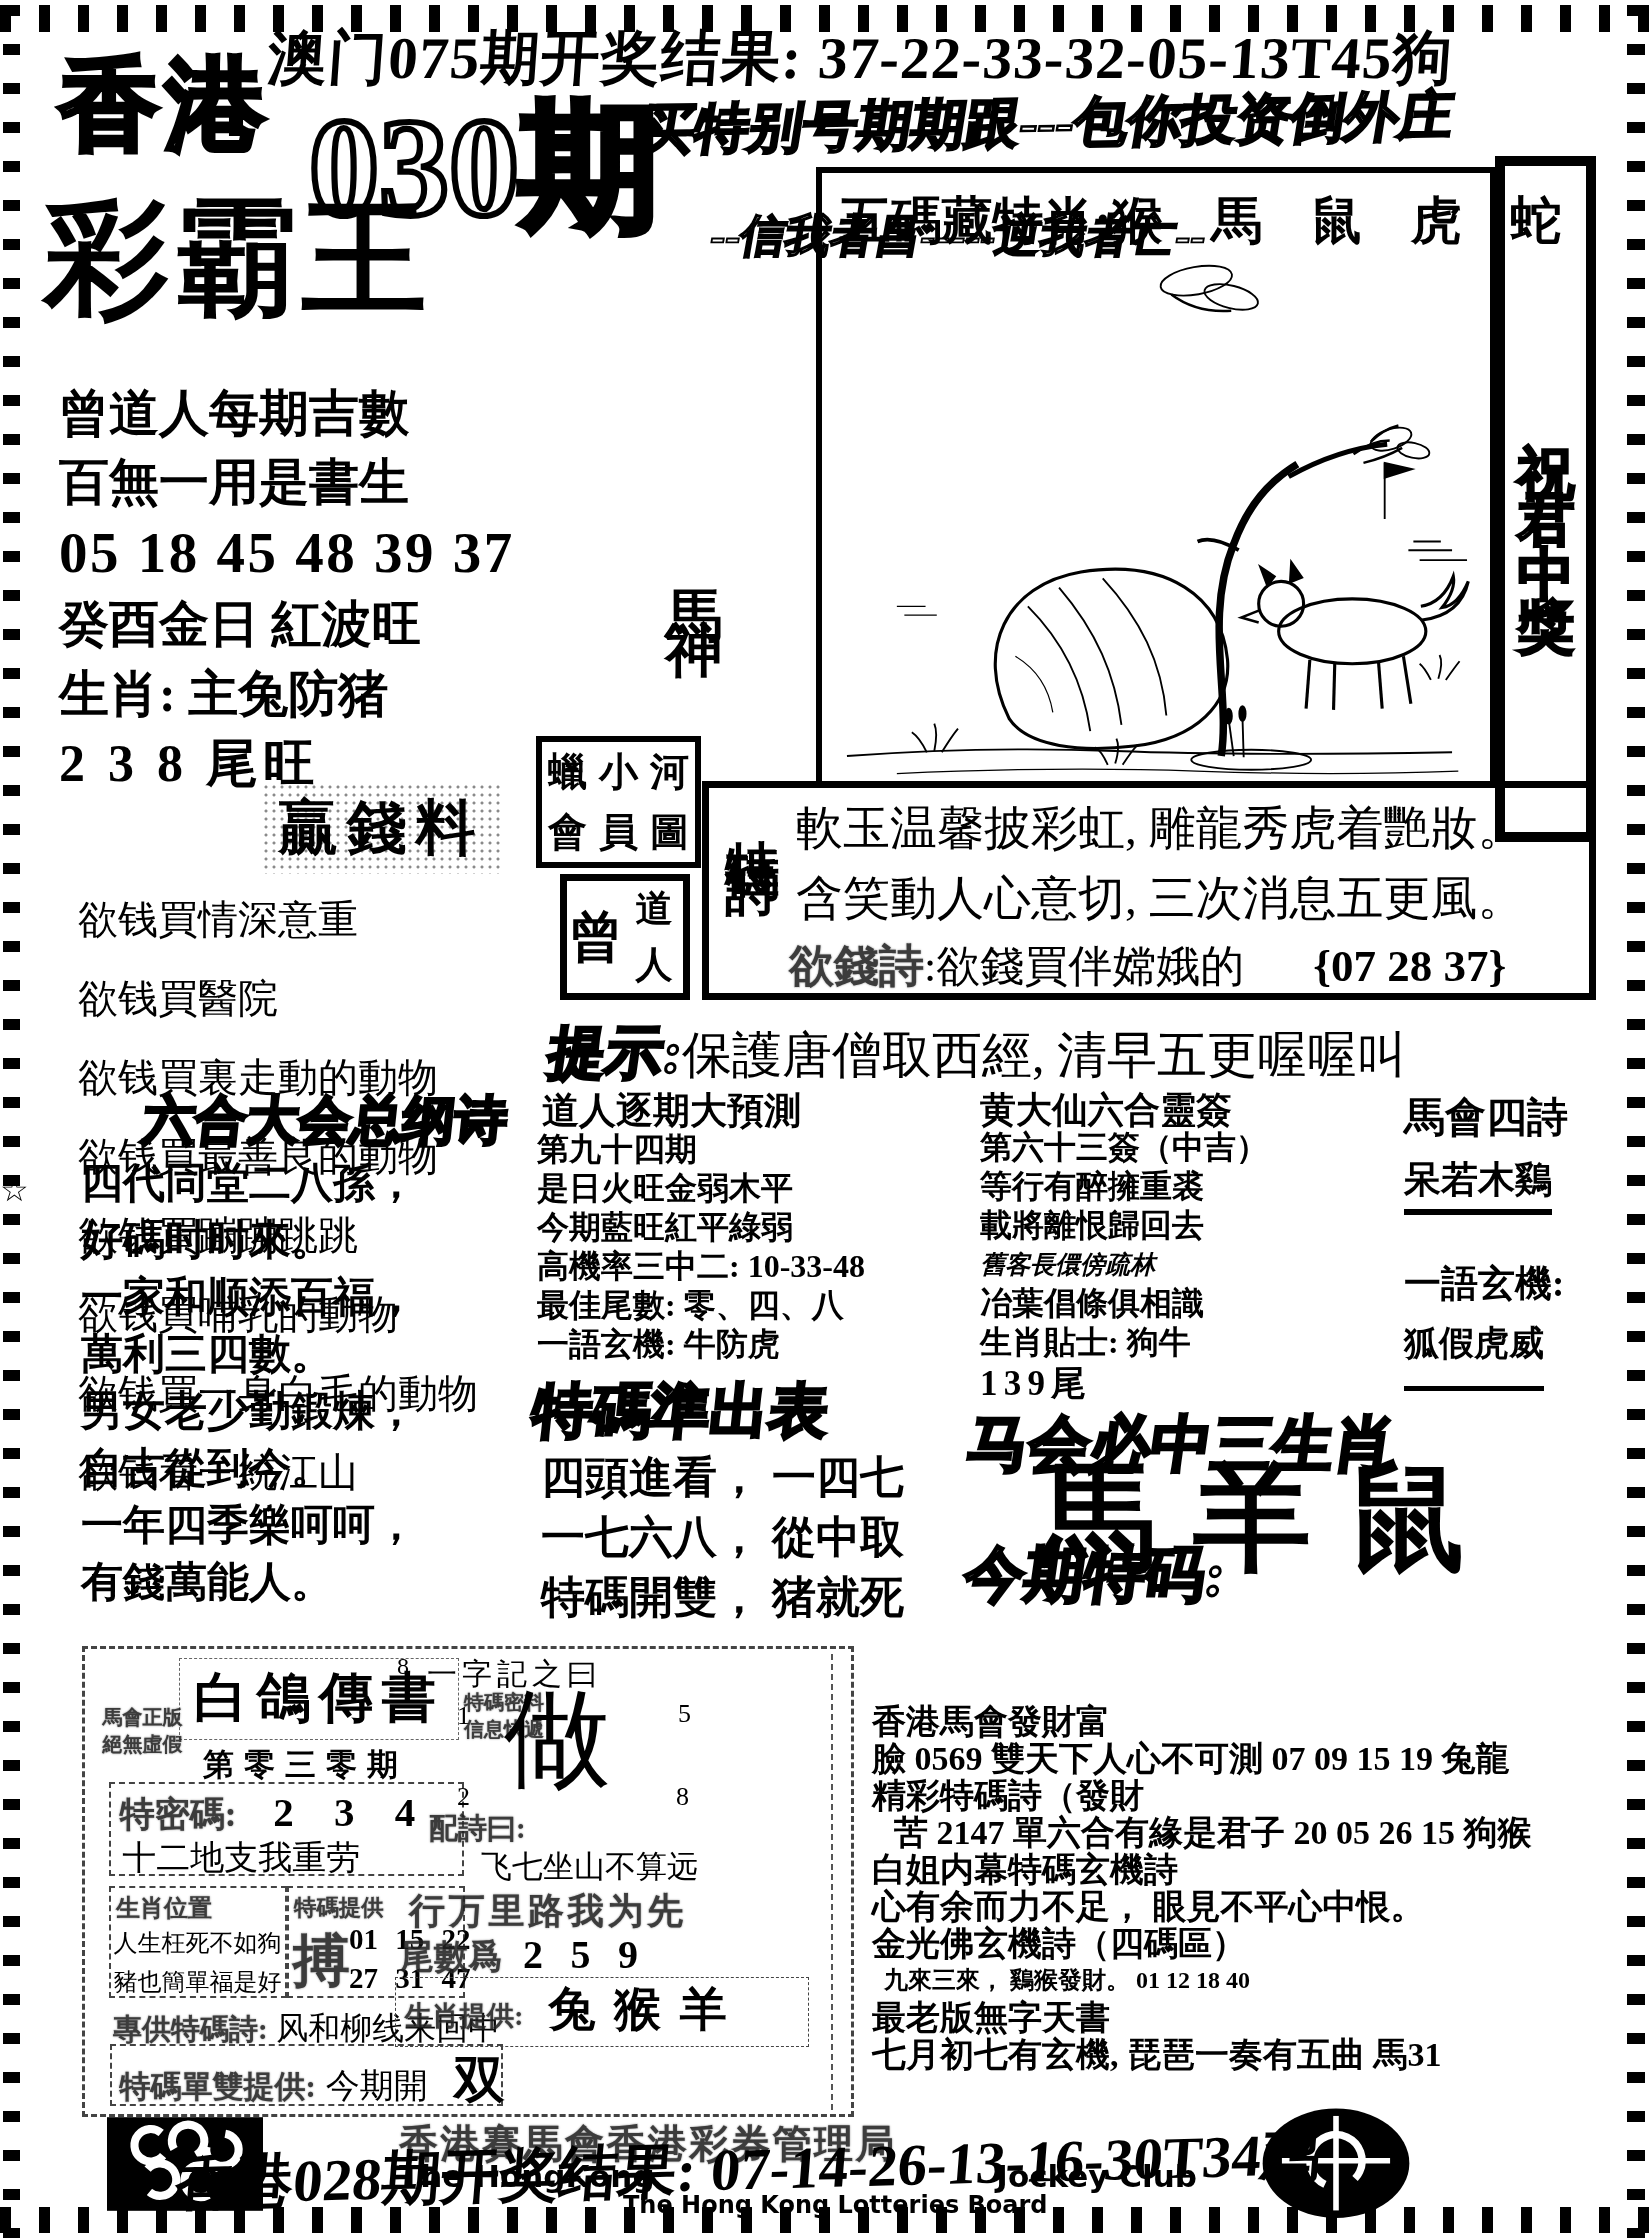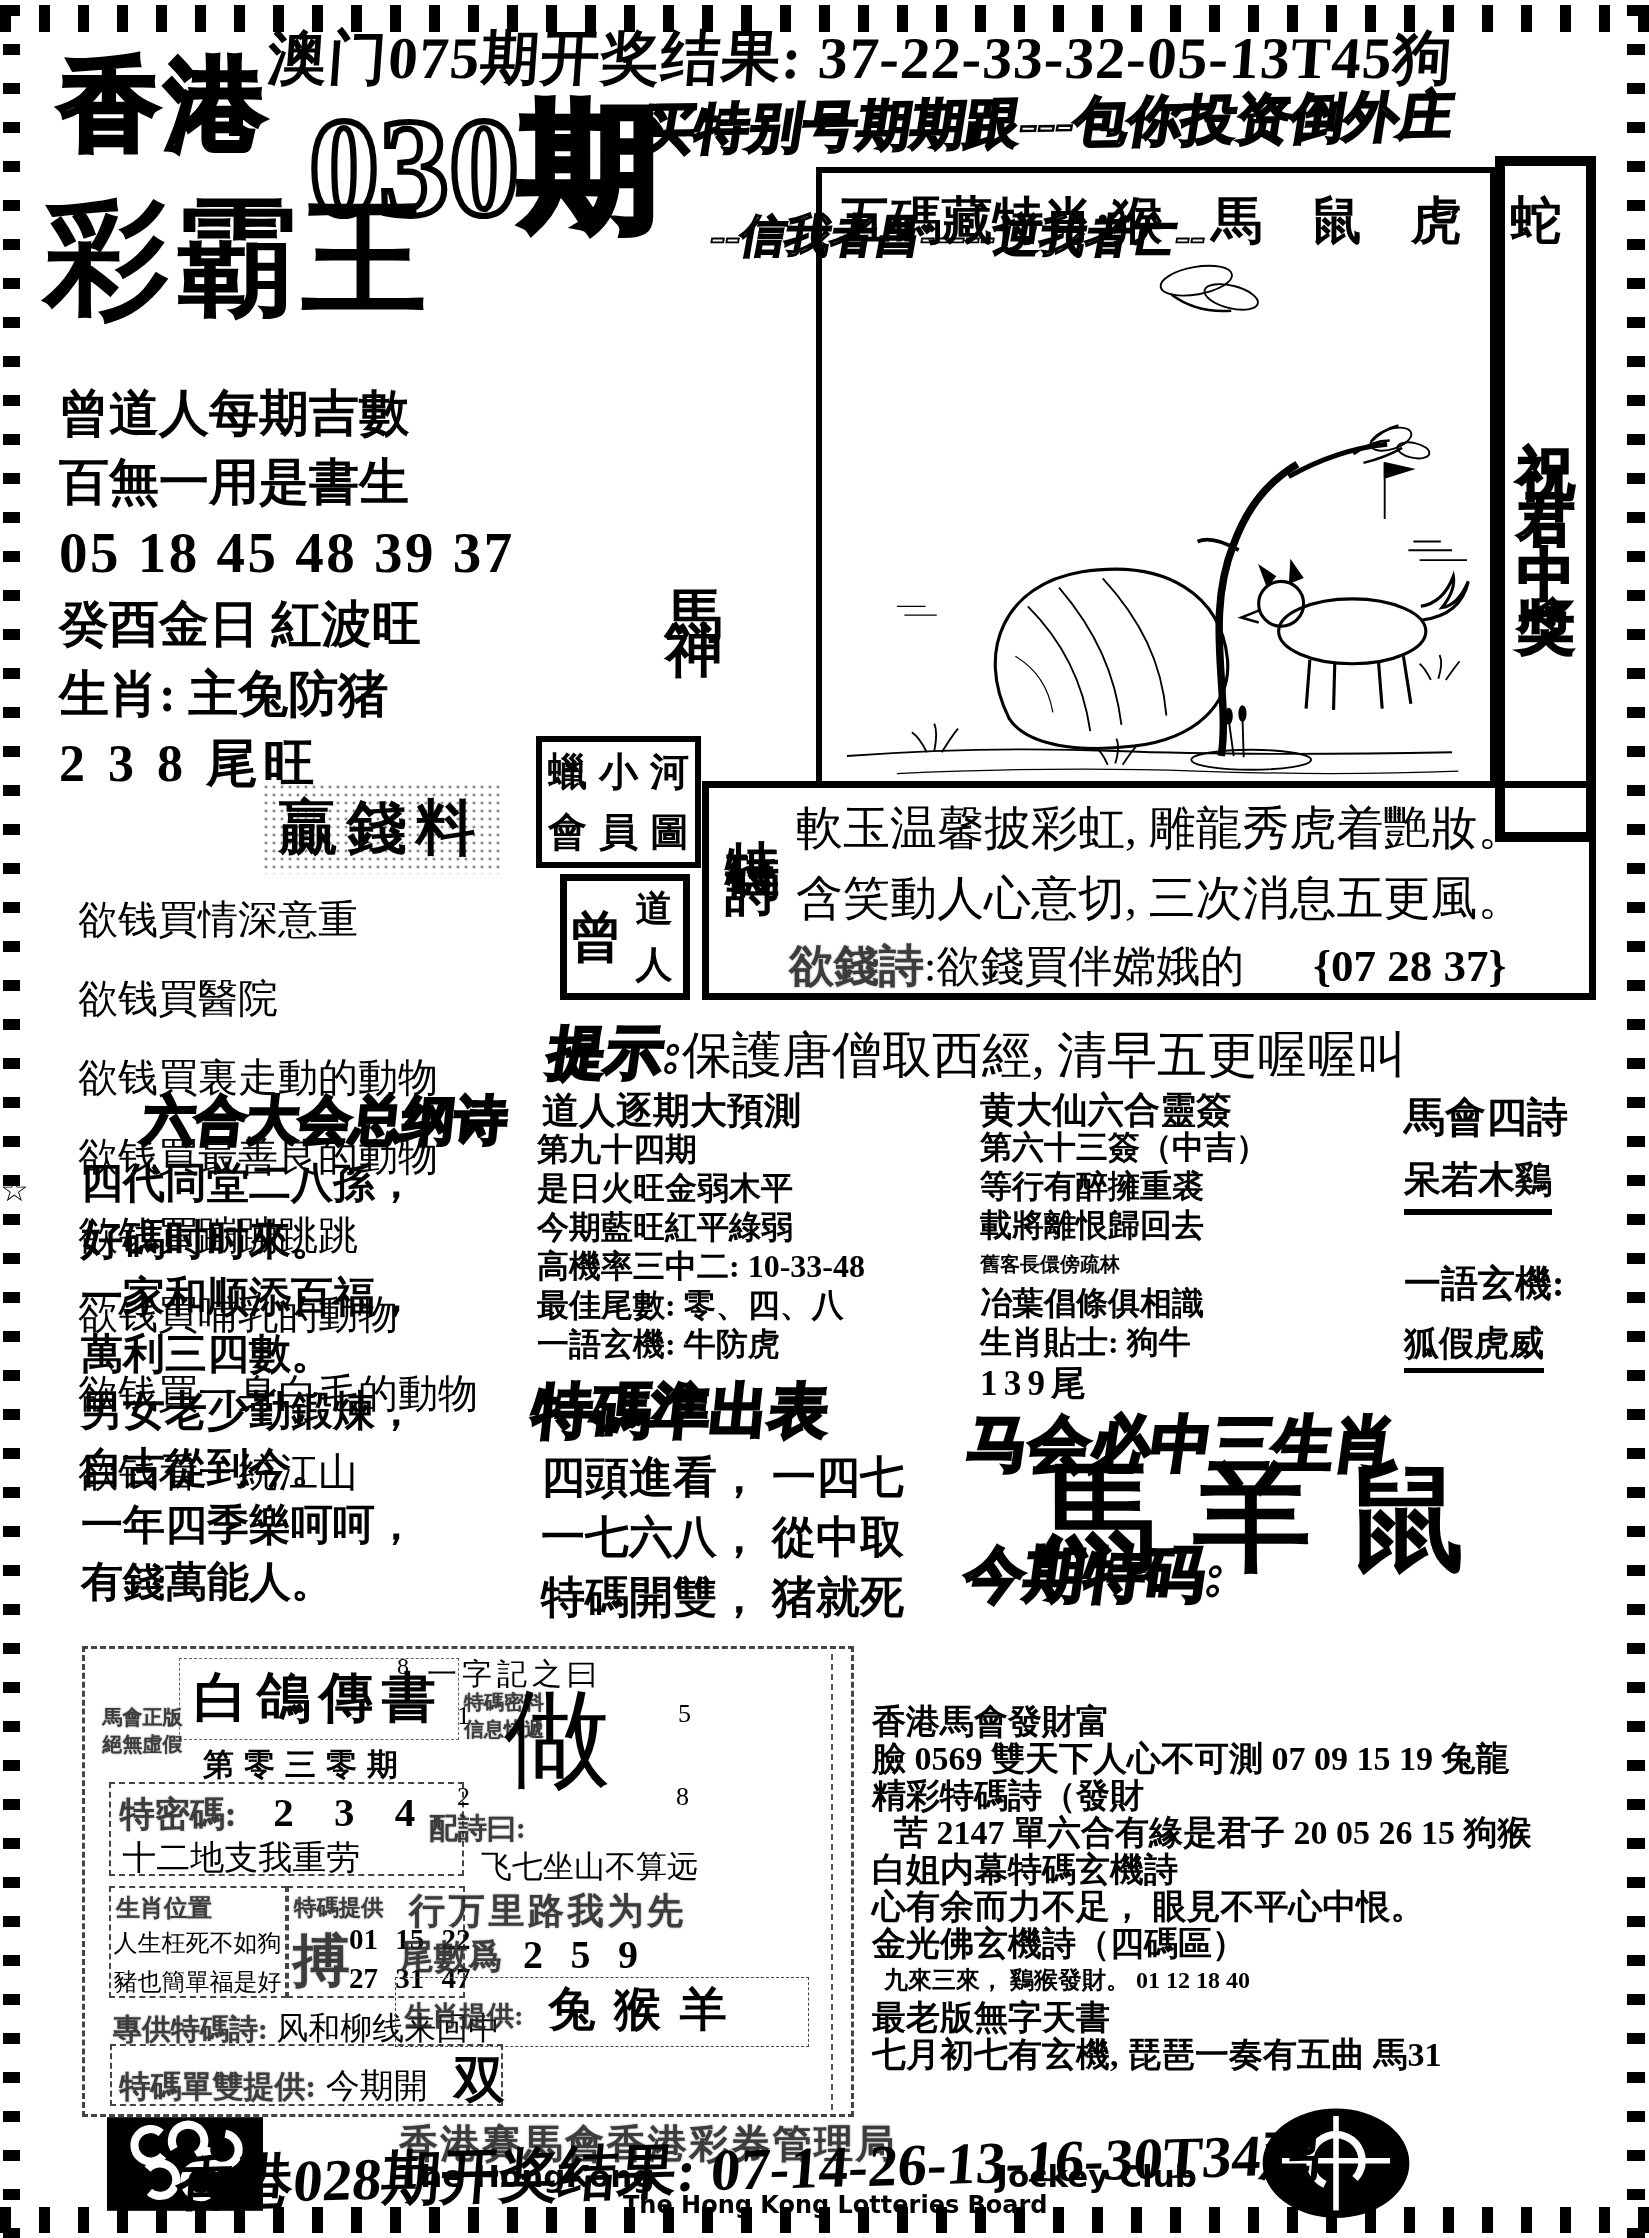--- a/index.html
+++ b/index.html
@@ -178,31 +178,31 @@
     <div class="b" style="font-size:44px;line-height:60px;">四頭進看， 一四七</div>
     <div class="b" style="font-size:44px;line-height:60px;">一七六八， 從中取</div>
     <div class="b" style="font-size:44px;line-height:60px;">特碼開雙， 猪就死</div>
   </div>
 
   <div class="abs b" style="left:980px;top:1086px;font-size:36px;">黄大仙六合靈簽</div>
   <div class="abs" style="left:980px;top:1128px;">
     <div class="b" style="font-size:32px;line-height:39px;">第六十三簽（中吉）</div>
     <div class="b" style="font-size:32px;line-height:39px;">等行有醉擁重裘</div>
     <div class="b" style="font-size:32px;line-height:39px;">載將離恨歸回去</div>
-    <div class="b" style="font-size:20px;line-height:39px;">舊客長儇傍疏林</div>
+    <div class="b" style="font-size:25px;line-height:39px;font-style:italic;">舊客長儇傍疏林</div>
     <div class="b" style="font-size:32px;line-height:39px;">冶葉倡條俱相識</div>
     <div class="b" style="font-size:32px;line-height:39px;">生肖貼士: 狗牛</div>
     <div class="b" style="font-size:35px;line-height:44px;letter-spacing:6.2px;">139尾</div>
   </div>
 
   <div class="abs" style="left:1404px;top:1090px;width:206px;">
     <div class="blk" style="font-size:41px;margin-bottom:10px;">馬會四詩</div>
     <div class="b uline" style="font-size:37px;display:inline-block;">呆若木鷄</div>
     <div class="blk" style="font-size:37px;margin-top:44px;">一語玄機:</div>
-    <div class="b" style="font-size:35px;margin-top:11.2px;display:inline-block;border-bottom:5px solid #000;padding-bottom:1px;">狐假虎威</div>
+    <div class="b" style="font-size:35px;margin-top:11.2px;display:inline-block;border-bottom:5px solid #000;padding-bottom:19px;">狐假虎威</div>
   </div>
 
   <div class="abs blk outline" style="left:968px;top:1404px;font-size:61px;transform:skewX(-8deg);-webkit-text-stroke:3.1px #000;z-index:1;">马会必中三生肖</div>
   <div class="abs blk sans" style="left:1038px;top:1439px;font-size:118px;letter-spacing:37px;z-index:3;">馬羊鼠</div>
   <div class="abs blk outline" style="left:965px;top:1535px;font-size:60px;transform:skewX(-8deg);-webkit-text-stroke:3.1px #000;z-index:1;">今期特码:</div>
 
   <div class="abs dash-box" style="left:82px;top:1646px;width:772px;height:471px;border-width:3.1px;">
     <div class="abs b dash-box" style="left:94px;top:8.7px;font-size:54px;letter-spacing:8.7px;padding:3.7px 13.7px;border-width:1.9px;border-color:#666;">白鴿傳書</div>
     <div class="abs" style="left:17.5px;top:55px;">
       <div class="fuzzy" style="font-size:20px;line-height:27.4px;">馬會正版</div>

